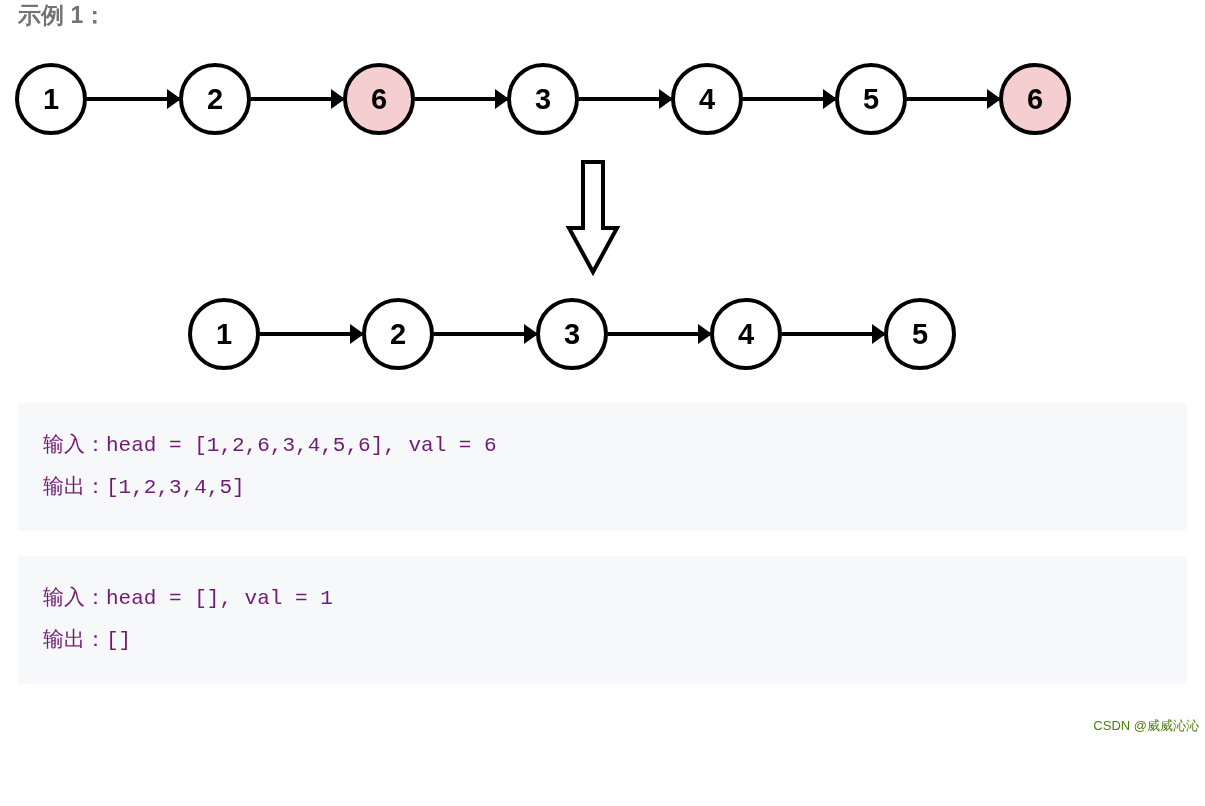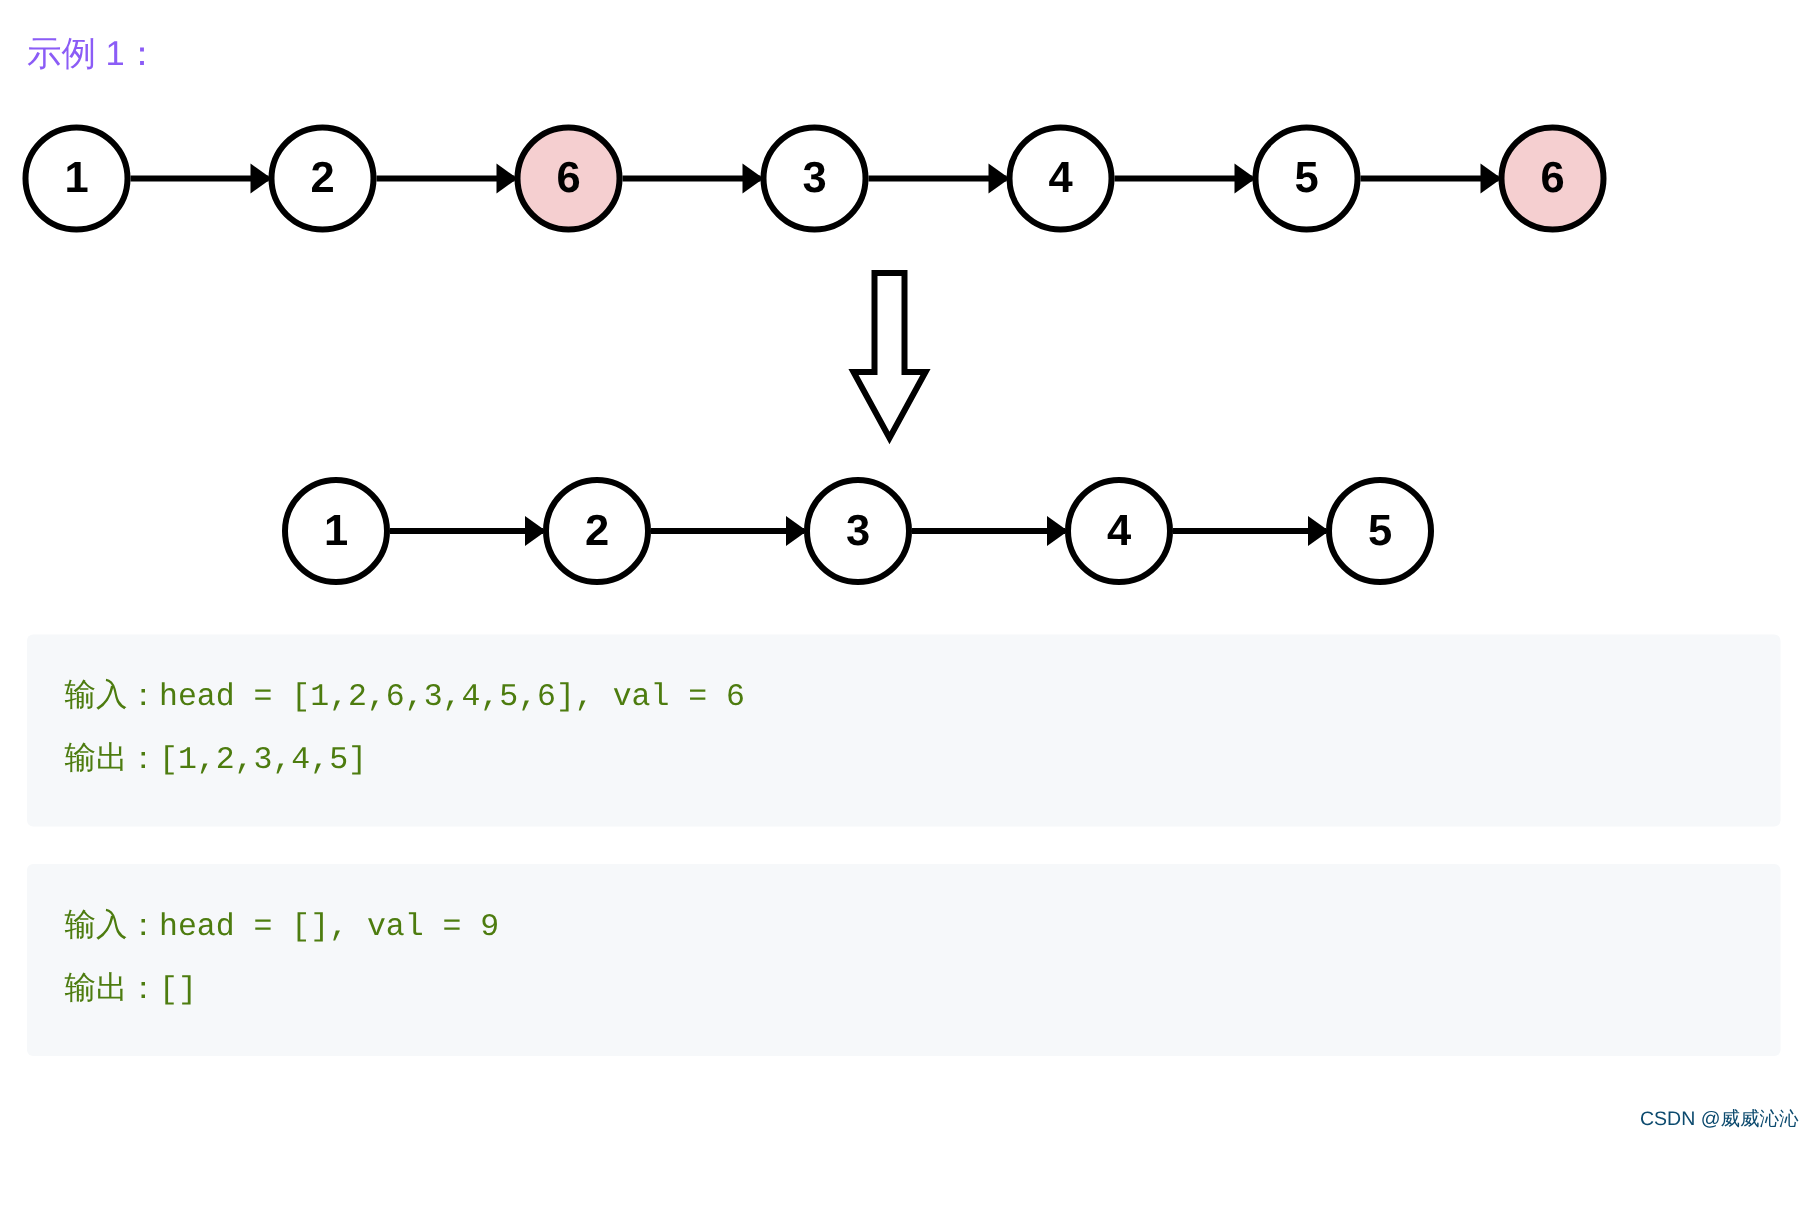--- a/index.html
+++ b/index.html
@@ -9,23 +9,23 @@
     font-family: "PingFang SC", "Microsoft YaHei", Arial, sans-serif;
     background: #fff;
     width: 1205px;
     position: relative;
   }
   .container {
     padding: 0 18px 30px 18px;
   }
   .heading {
     font-size: 23px;
-    font-weight: 400;
-    color: #8b5cf6;
-    margin: 20px 0 22px 0;
+    font-weight: 700;
+    color: #737373;
+    margin: 0 0 22px 0;
   }
   .diagram {
     position: relative;
     height: 350px;
     margin-bottom: 0px;
   }
   .node-row {
     position: absolute;
     display: flex;
     align-items: center;
@@ -69,31 +69,31 @@
     position: absolute;
     top: 105px;
     left: 547px;
   }
   .codebox {
     background: #f6f8fa;
     border-radius: 4px;
     padding: 22px 25px;
     font-family: Menlo, Consolas, "Courier New", monospace;
     font-size: 21px;
-    color: #4d7c0f;
+    color: #701a75;
     line-height: 2.0;
     margin-bottom: 25px;
     white-space: pre;
   }
   .watermark {
     position: absolute;
     right: 6px;
     bottom: 4px;
     font-size: 13px;
-    color: #0c4a6e;
+    color: #4d7c0f;
     font-family: Arial, sans-serif;
   }
 </style>
 </head>
 <body>
 
 <div class="container">
 
   <div class="heading">示例 1：</div>
 
@@ -130,18 +130,18 @@
         <div class="node">4</div>
         <div class="arrow-h gap2"></div>
         <div class="node">5</div>
       </div>
   </div>
 
   <div class="codebox"><span>输入：head = [1,2,6,3,4,5,6], val = 6</span>
 <span>输出：[1,2,3,4,5]</span></div>
 
 
-  <div class="codebox"><span>输入：head = [], val = 9</span>
+  <div class="codebox"><span>输入：head = [], val = 1</span>
 <span>输出：[]</span></div>
 
 </div>
 
 <div class="watermark">CSDN @威威沁沁</div>
 
 </body></html>

